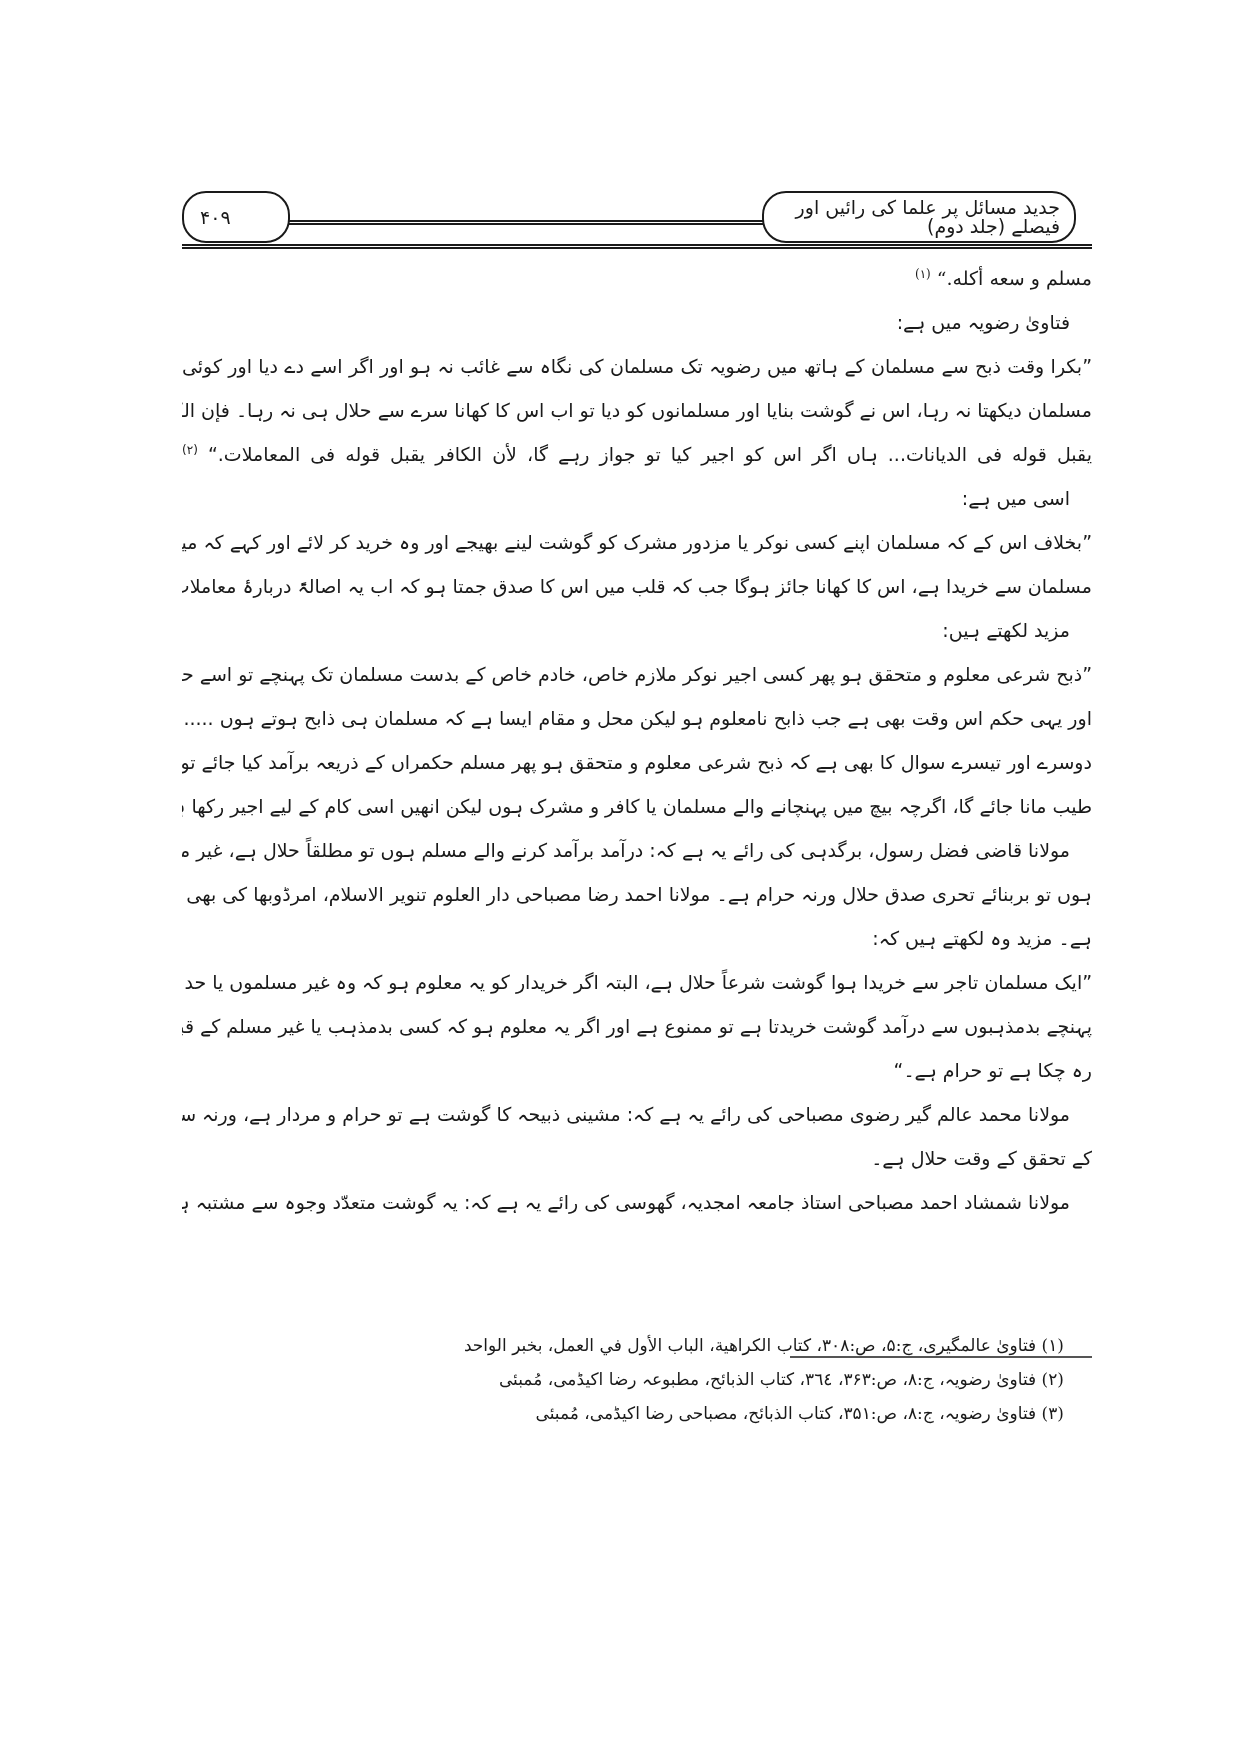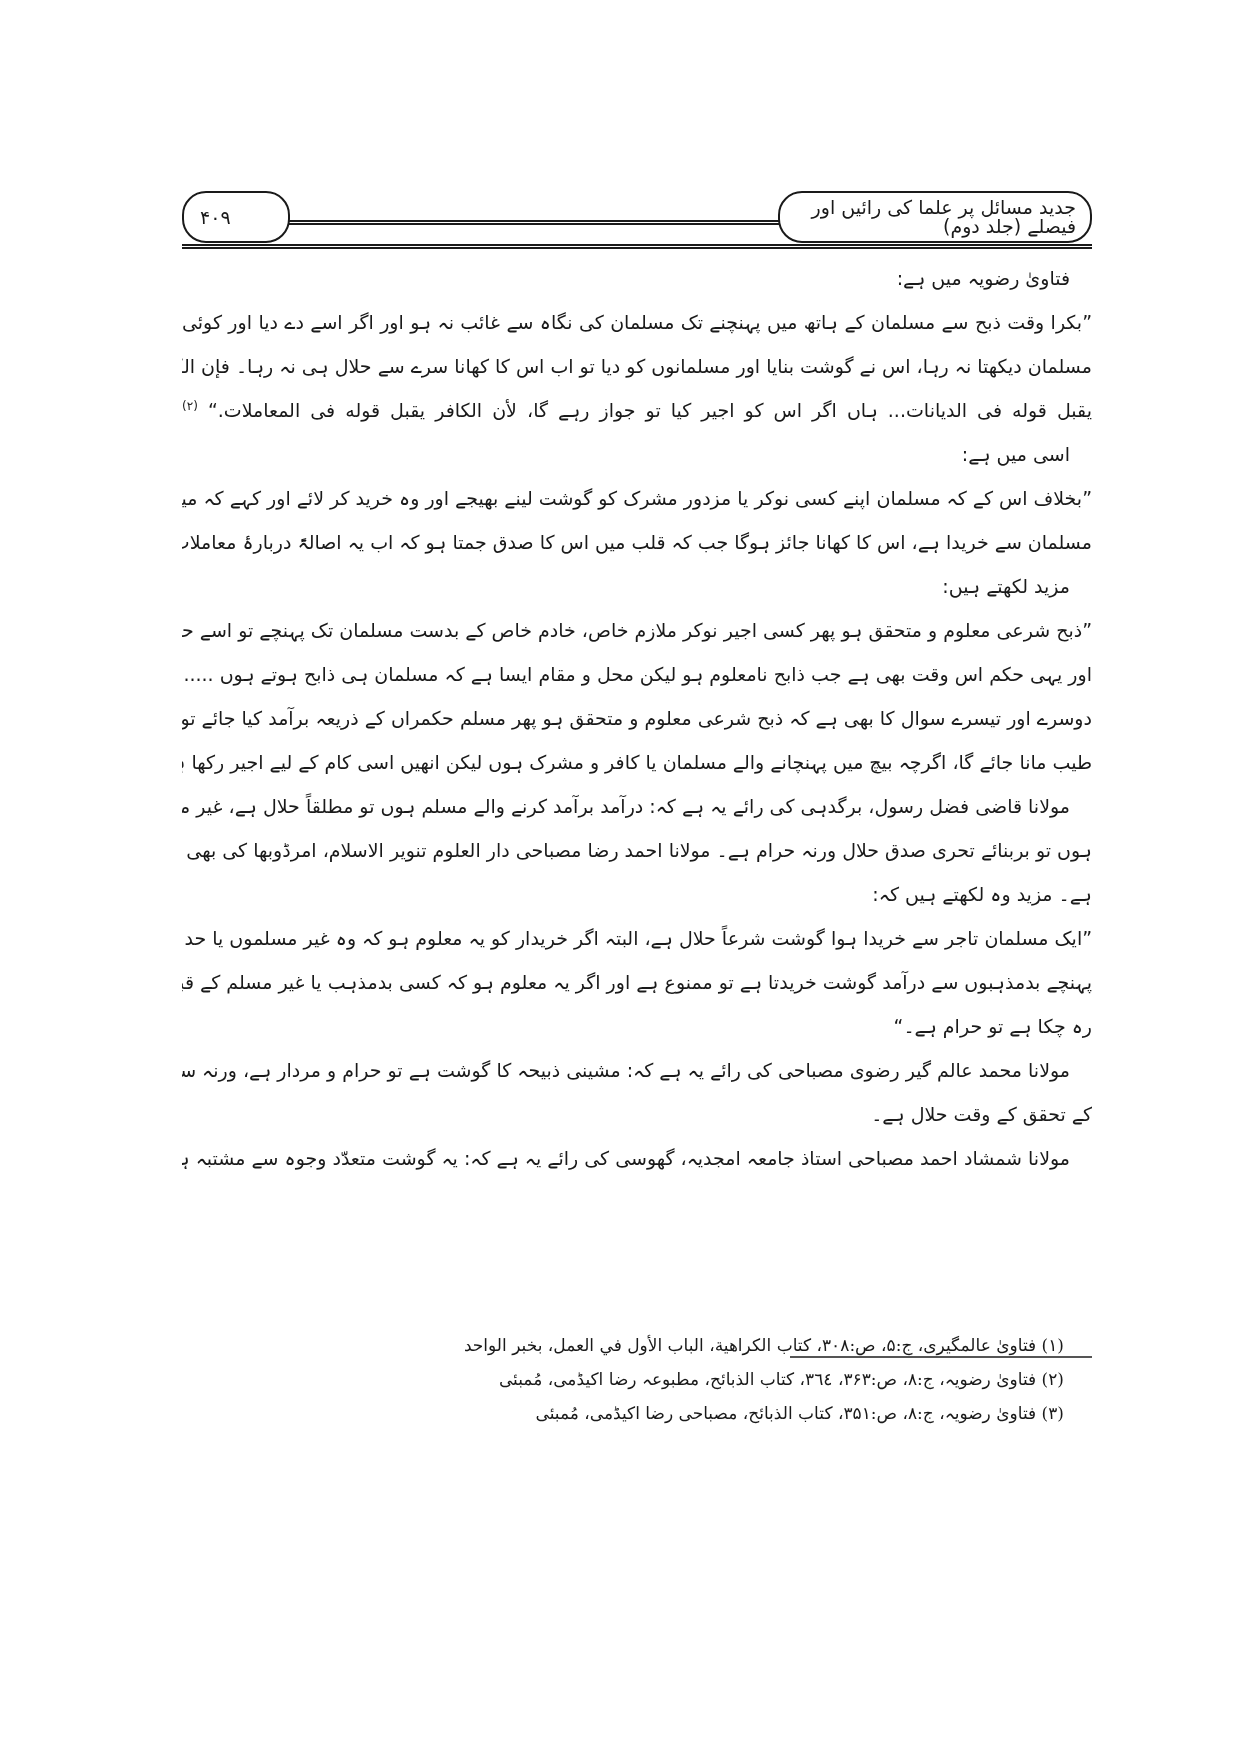--- a/index.html
+++ b/index.html
@@ -9,21 +9,21 @@
     }
     .page-header {
       position: absolute; left: 182px; top: 191px; width: 910px; height: 48px;
     }
     .badge {
       position: absolute; top: 0; height: 52px; border: 2px solid #1a1a1a;
       border-radius: 24px; background: #fff; box-sizing: border-box;
       display: flex; align-items: center; z-index: 2;
     }
     .badge-page { left: 0; width: 108px; padding-left: 16px; justify-content: flex-start; }
-    .badge-title { right: 0; width: 314px; padding: 0 14px; justify-content: flex-end; direction: rtl; }
+    .badge-title { right: 16px; width: 314px; padding: 0 14px; justify-content: flex-end; direction: rtl; }
     .badge span { font-size: 19px; line-height: 1; }
     .header-line {
       position: absolute; left: 104px; right: 312px; top: 29px; height: 5px;
       border-top: 2px solid #1a1a1a; border-bottom: 2px solid #1a1a1a; box-sizing: border-box;
     }
     .header-rule {
       position: absolute; left: 182px; width: 910px; top: 244px; height: 5px;
       border-top: 2px solid #1a1a1a; border-bottom: 2px solid #1a1a1a; box-sizing: border-box;
     }
     .body-text {
@@ -59,22 +59,23 @@
     <span>۴۰۹</span>
   </div>
   <div class="header-line"></div>
   <div class="badge badge-title">
     <span>جدید مسائل پر علما کی رائیں اور فیصلے (جلد دوم)</span>
   </div>
 </div>
 <div class="header-rule"></div>
 
 <div class="body-text" id="body-text">
+    <div class="line short arabic"><span>مسلم و سعه أكله.“</span> <span class="sup">(۱)</span></div>
     <div class="line short indent"><span>فتاویٰ رضویہ میں ہے:</span></div>
-    <div class="line "><span>”بکرا وقت ذبح سے مسلمان کے ہاتھ میں پہنچنے تک مسلمان کی نگاہ سے غائب نہ ہو اور اگر اسے دے دیا اور کوئی</span></div>
+    <div class="line "><span>”بکرا وقت ذبح سے مسلمان کے ہاتھ میں رضویہ تک مسلمان کی نگاہ سے غائب نہ ہو اور اگر اسے دے دیا اور کوئی</span></div>
     <div class="line "><span>مسلمان دیکھتا نہ رہا، اس نے گوشت بنایا اور مسلمانوں کو دیا تو اب اس کا کھانا سرے سے حلال ہی نہ رہا۔ فإن الكافر لا</span></div>
     <div class="line "><span>يقبل قوله فی الدیانات... ہاں اگر اس کو اجیر کیا تو جواز رہے گا، لأن الكافر يقبل قوله فی المعاملات.“</span> <span class="sup">(۲)</span></div>
     <div class="line short indent"><span>اسی میں ہے:</span></div>
     <div class="line "><span>”بخلاف اس کے کہ مسلمان اپنے کسی نوکر یا مزدور مشرک کو گوشت لینے بھیجے اور وہ خرید کر لائے اور کہے کہ میں نے</span></div>
     <div class="line "><span>مسلمان سے خریدا ہے، اس کا کھانا جائز ہوگا جب کہ قلب میں اس کا صدق جمتا ہو کہ اب یہ اصالۃً دربارۂ معاملات قول کافر کا</span></div>
     <div class="line short indent"><span>مزید لکھتے ہیں:</span></div>
     <div class="line "><span>”ذبح شرعی معلوم و متحقق ہو پھر کسی اجیر نوکر ملازم خاص، خادم خاص کے بدست مسلمان تک پہنچے تو اسے حلال مانا جائے گا</span></div>
     <div class="line "><span>اور یہی حکم اس وقت بھی ہے جب ذابح نامعلوم ہو لیکن محل و مقام ایسا ہے کہ مسلمان ہی ذابح ہوتے ہوں ........ یہی حکم</span></div>
     <div class="line "><span>دوسرے اور تیسرے سوال کا بھی ہے کہ ذبح شرعی معلوم و متحقق ہو پھر مسلم حکمراں کے ذریعہ برآمد کیا جائے تو یہ گوشت حلال و</span></div>
     <div class="line short"><span>طیب مانا جائے گا، اگرچہ بیچ میں پہنچانے والے مسلمان یا کافر و مشرک ہوں لیکن انھیں اسی کام کے لیے اجیر رکھا ہو۔“</span></div>

